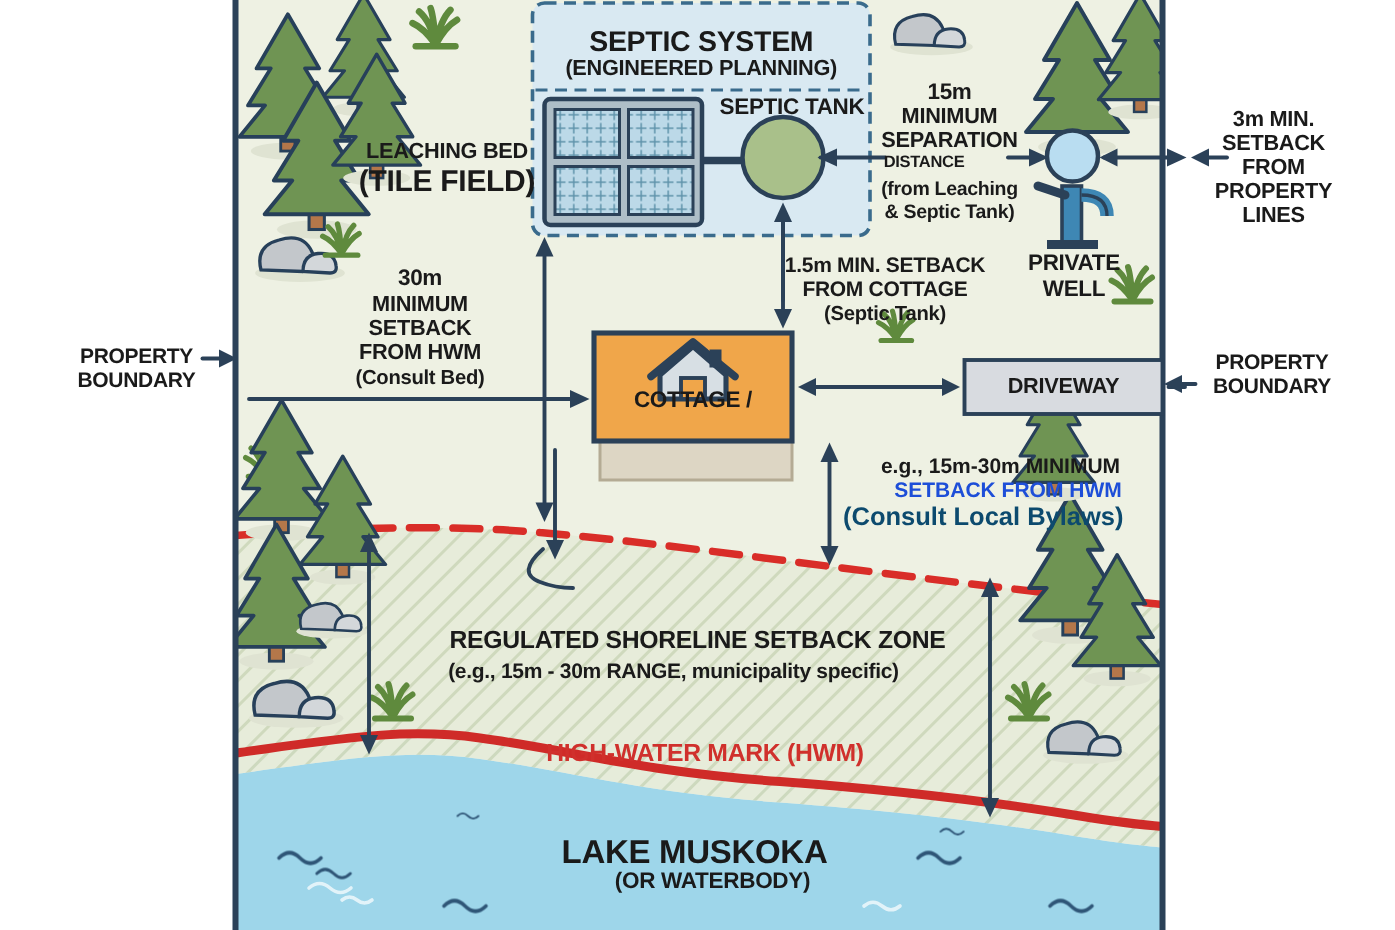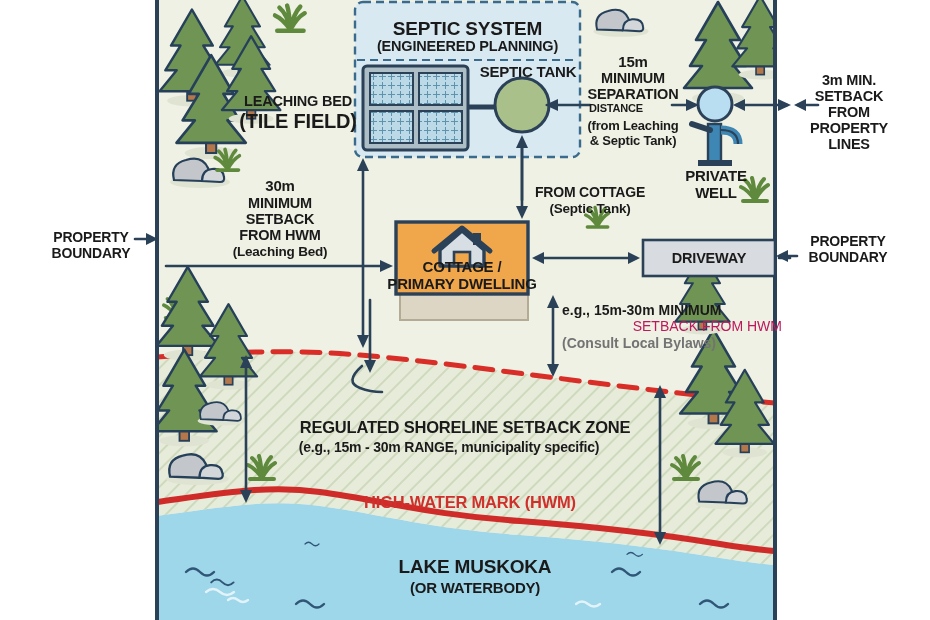--- a/index.html
+++ b/index.html
@@ -220,44 +220,44 @@
 <div class="lbl" style="left:786px;top:120px;width:126px;font-size:14.5px;">PROPERTY</div>
 <div class="lbl" style="left:790px;top:136px;width:118px;font-size:14.5px;">LINES</div>
 
 <div class="lbl" style="left:665px;top:168px;width:102px;font-size:15px;">PRIVATE</div>
 <div class="lbl" style="left:665px;top:185px;width:102px;font-size:15px;">WELL</div>
 
 <div class="lbl" style="left:222px;top:178px;width:116px;font-size:15px;">30m</div>
 <div class="lbl" style="left:222px;top:195px;width:116px;font-size:14.5px;">MINIMUM</div>
 <div class="lbl" style="left:222px;top:211px;width:116px;font-size:14.5px;">SETBACK</div>
 <div class="lbl" style="left:222px;top:227px;width:116px;font-size:14.5px;">FROM HWM</div>
-<div class="lbl" style="left:216px;top:244px;width:128px;font-size:13.5px;">(Leaching Bed)</div>
-
+<div class="lbl" style="left:216px;top:244px;width:128px;font-size:13.5px;">(Consult Bed)</div>
+
+<div class="lbl" style="left:506px;top:169px;width:168px;font-size:14px;">1.5m MIN. SETBACK</div>
 <div class="lbl" style="left:506px;top:185px;width:168px;font-size:14px;">FROM COTTAGE</div>
 <div class="lbl" style="left:506px;top:201px;width:168px;font-size:13.5px;">(Septic Tank)</div>
 
 <div class="lbl" style="left:396px;top:259px;width:132px;font-size:15px;">COTTAGE /</div>
-<div class="lbl" style="left:386px;top:276px;width:152px;font-size:15px;">PRIMARY DWELLING</div>
 
 <div class="lbl" style="left:643px;top:250px;width:132px;font-size:14.5px;">DRIVEWAY</div>
 
 <div class="lbl" style="left:48px;top:230px;width:86px;font-size:14px;">PROPERTY</div>
 <div class="lbl" style="left:44px;top:246px;width:94px;font-size:14px;">BOUNDARY</div>
 
 <div class="lbl" style="left:800px;top:234px;width:96px;font-size:14px;">PROPERTY</div>
 <div class="lbl" style="left:798px;top:250px;width:100px;font-size:14px;">BOUNDARY</div>
 
-<div style="position:absolute;left:562px;top:302px;width:210px;font-size:14px;font-weight:bold;color:#1a1a1a;text-align:left;">
+<div style="position:absolute;left:562px;top:302px;width:210px;font-size:14px;font-weight:bold;color:#1a1a1a;text-align:center;">
   <span style="font-weight:bold;">e.g., 15m-30m </span><span>MINIMUM</span>
 </div>
-<div style="position:absolute;left:562px;top:318px;width:220px;font-size:14px;font-weight:normal;color:#be185d;text-align:right;">SETBACK FROM HWM</div>
-<div style="position:absolute;left:562px;top:335px;width:220px;font-size:14px;font-weight:bold;color:#737373;text-align:left;">(Consult Local Bylaws)</div>
+<div style="position:absolute;left:562px;top:318px;width:220px;font-size:14px;font-weight:bold;color:#1d4ed8;text-align:center;">SETBACK FROM HWM</div>
+<div style="position:absolute;left:562px;top:335px;width:220px;font-size:17px;font-weight:bold;color:#0c4a6e;text-align:left;">(Consult Local Bylaws)</div>
 
 
 <div class="lbl" style="left:280px;top:418px;width:370px;font-size:16.5px;">REGULATED SHORELINE SETBACK ZONE</div>
 <div class="lbl" style="left:264px;top:440px;width:370px;font-size:14px;">(e.g., 15m - 30m RANGE, municipality specific)</div>
 
 <div class="lbl" style="left:340px;top:493px;width:260px;font-size:16.5px;color:#d0302c;">HIGH-WATER MARK (HWM)</div>
 
-<div class="lbl" style="left:350px;top:556px;width:250px;font-size:19px;">LAKE MUSKOKA</div>
+<div class="lbl" style="left:338px;top:556px;width:250px;font-size:22px;">LAKE MUSKOKA</div>
 <div class="lbl" style="left:350px;top:580px;width:250px;font-size:15px;">(OR WATERBODY)</div>
 
 </div>
 
 </body></html>

